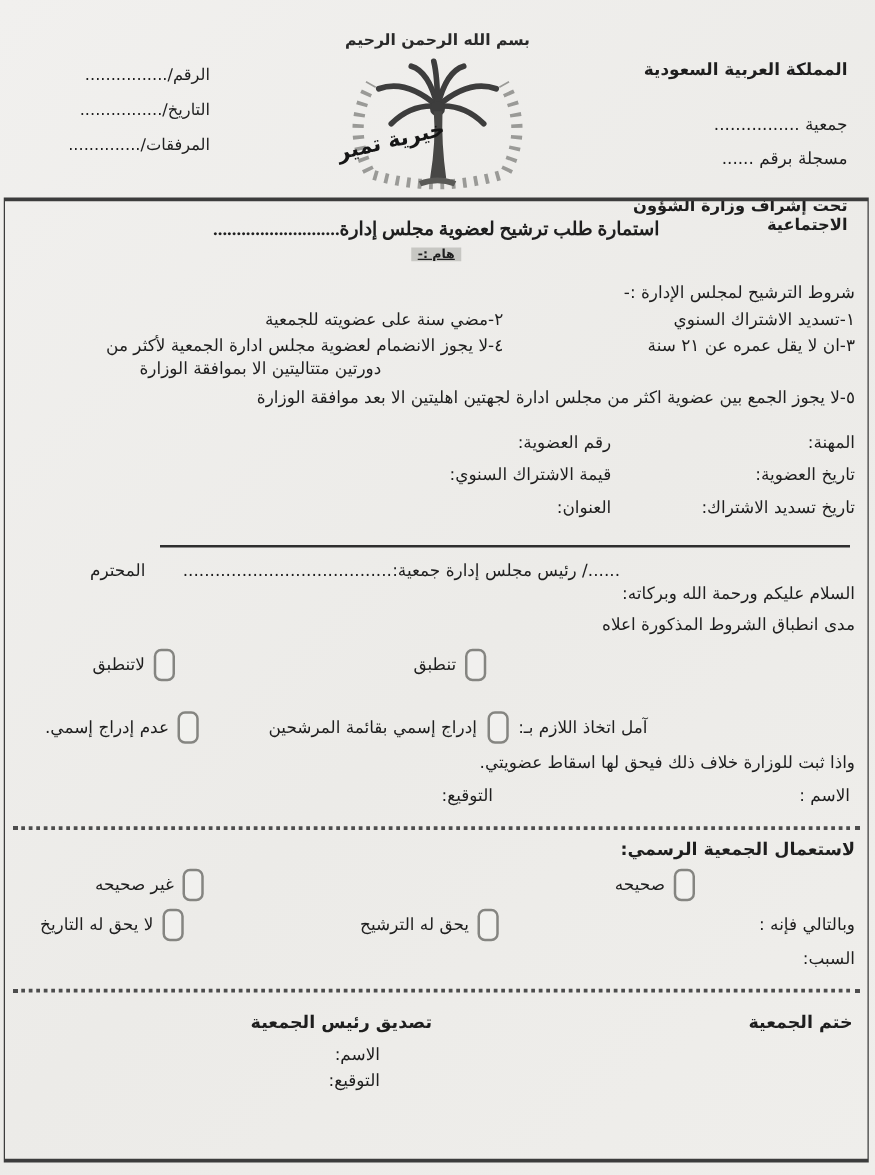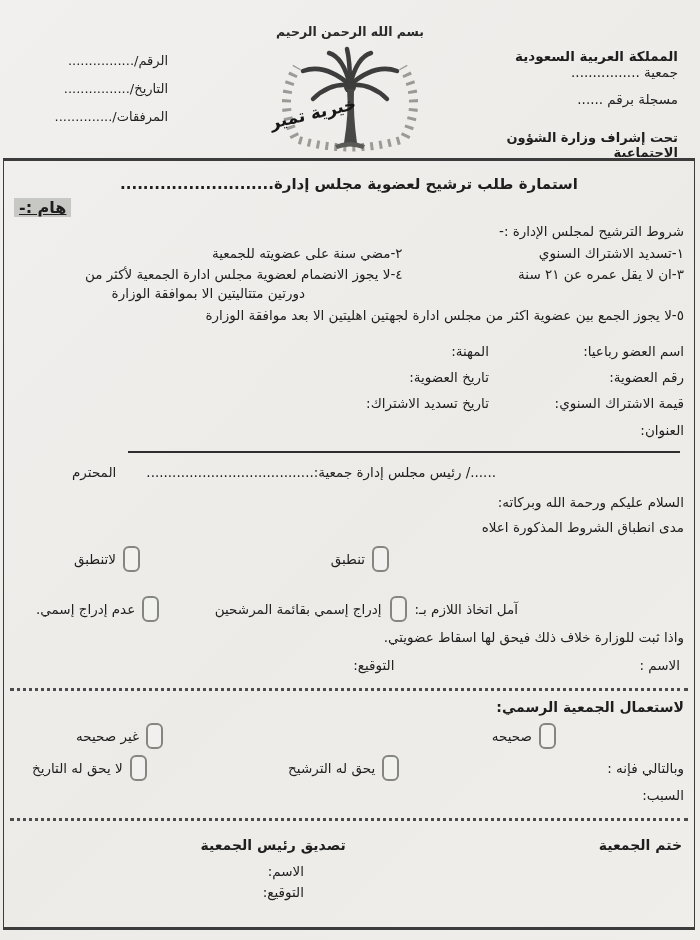--- a/index.html
+++ b/index.html
@@ -4,52 +4,52 @@
 <style>
   html,body{margin:0;padding:0;background:#d8d8d4;}
   .page{
     position:relative;width:700px;height:940px;margin:0 auto;
     background:linear-gradient(135deg,#f1f0ee 0%,#ecebe8 55%,#efeeeb 100%);
     font-family:"DejaVu Sans","Liberation Sans",sans-serif;
     color:#1e1e1e;direction:rtl;overflow:hidden;
   }
   
   .hdr-right{position:absolute;top:48px;right:22px;width:215px;text-align:right;font-size:13.5px;}
-  .hdr-right .country{font-weight:bold;margin-bottom:0;letter-spacing:.3px;}
+  .hdr-right .country{font-weight:bold;margin-bottom:28px;letter-spacing:.3px;}
   .hdr-right .assoc{margin-bottom:11px;}
   .hdr-right .reg{margin-bottom:23px;}
   .hdr-right .superv{font-weight:bold;font-size:13px;}
   .hdr-left{position:absolute;top:53px;left:28px;width:140px;text-align:right;font-size:13px;}
   .hdr-left div{margin-bottom:13px;}
   .hdr-center{position:absolute;top:24px;left:243px;width:214px;text-align:center;}
   .basmala{font-size:12.5px;font-weight:bold;color:#2a2a2a;margin-bottom:2px;}
   .logo-wrap{position:relative;height:112px;}
   .logo-name{
     position:absolute;bottom:30px;left:26px;transform:rotate(-13deg);
     font-weight:bold;font-size:17px;color:#161616;letter-spacing:1px;
   }
   
   .main-box{
     position:absolute;top:158px;left:3px;width:692px;height:772px;box-sizing:border-box;
     border:1.5px solid #3c3c3c;border-top-width:3px;border-bottom-width:3px;
     padding:4px 10px 0 10px;font-size:13.5px;line-height:1.35;
   }
-  .title{text-align:center;font-weight:bold;font-size:15px;margin:9px 0 3px;}
-  .imp-line{text-align:left;font-weight:bold;font-size:16px;text-decoration:underline;}
+  .title{text-align:center;font-weight:bold;font-size:15px;margin:9px 0 3px;font-family:Liberation Serif, serif;}
+  .imp-line{text-align:center;font-weight:bold;font-size:10px;text-decoration:underline;}
   .imp-line .hl{background:#c7c7c3;padding:0 5px;}
-  .cond-title{margin-top:3px;}
+  .cond-title{margin-top:14px;}
   .cond-grid{display:grid;grid-template-columns:42% 58%;row-gap:3px;margin-top:4px;}
   .cond-grid .wrap2 .l2{text-align:center;}
   .cond5{margin-top:4px;}
   .fields-grid{display:grid;grid-template-columns:195px 1fr;row-gap:8px;margin-top:18px;}
   .hr-solid{border:none;border-top:2.5px solid #2e2e2e;width:552px;margin:12px 4px 4px auto;}
   .to-row{display:flex;align-items:flex-end;padding:6px 188px 0 58px;}
   .to-dots{width:168px;overflow:hidden;white-space:nowrap;}
   .spacer{flex:1;}
-  .greeting{margin-top:12px;}
+  .greeting{margin-top:0;}
   .scope{margin-top:7px;}
   .checkbox{
     display:inline-block;width:17px;height:26px;box-sizing:border-box;
     border:2px solid #858581;border-radius:6px;background:rgba(255,255,255,.25);
     vertical-align:middle;cursor:pointer;
   }
   .pair{display:inline-flex;align-items:center;gap:7px;}
   .cb-row1{display:flex;align-items:center;margin-top:10px;padding:0 295px 0 60px;}
   .action-row{display:flex;align-items:center;margin-top:24px;padding:0 166px 0 22px;gap:8px;}
   .warning{margin-top:6px;}
@@ -128,21 +128,20 @@
       <div>٢-مضي سنة على عضويته للجمعية</div>
       <div>٣-ان لا يقل عمره عن ٢١ سنة</div>
       <div class="wrap2">
         <div>٤-لا يجوز الانضمام لعضوية مجلس ادارة الجمعية لأكثر من</div>
         <div class="l2">دورتين متتاليتين الا بموافقة الوزارة</div>
       </div>
     </div>
     <div class="cond5">٥-لا يجوز الجمع بين عضوية اكثر من مجلس ادارة لجهتين اهليتين الا بعد موافقة الوزارة</div>
 
     <div class="fields-grid">
-      <div>اسم العضو رباعيا:</div>
       <div>المهنة:</div>
       <div>رقم العضوية:</div>
       <div>تاريخ العضوية:</div>
       <div>قيمة الاشتراك السنوي:</div>
       <div>تاريخ تسديد الاشتراك:</div>
       <div>العنوان:</div>
       <div></div>
     </div>
 
     <hr class="hr-solid">

